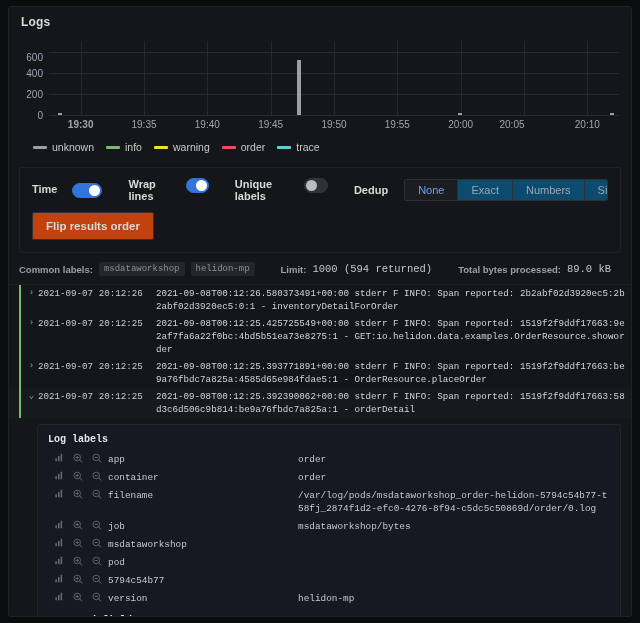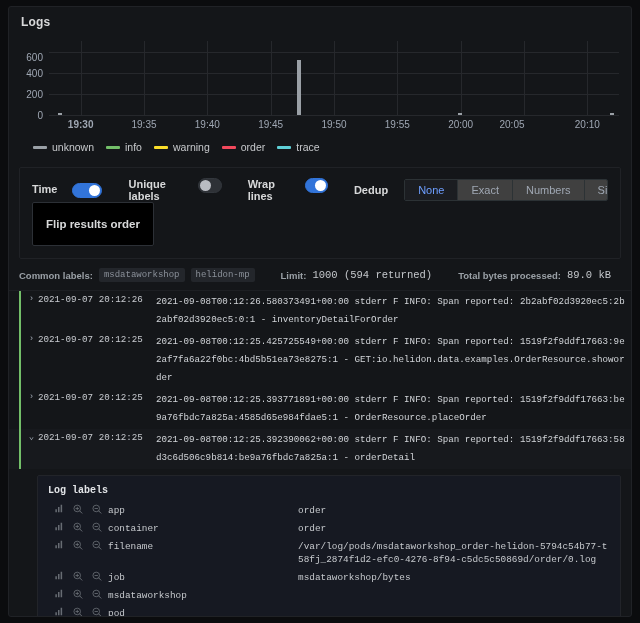--- a/index.html
+++ b/index.html
@@ -73,31 +73,32 @@
   }
   .toggle.on { background: #3274d9; border-color: #3274d9; }
   .toggle .knob {
     position: absolute; top: 1px; left: 1px;
     width: 11px; height: 11px; border-radius: 50%; background: #b9bcc2;
   }
   .toggle.on .knob { left: auto; right: 1px; background: #ffffff; }
 
   .radio-group { display: flex; border: 1px solid #2c3235; border-radius: 2px; overflow: hidden; }
   .radio-btn {
-    font-size: 11px; color: #9fa7b3; background: #404040;
+    font-size: 11px; color: #9fa7b3; background: #0c4a6e;
     padding: 4px 13px; border-right: 1px solid #2c3235;
   }
   .radio-btn:last-child { border-right: none; }
   .radio-btn.active { color: #6e9fff; background: #1b1d21; }
 
   .flip-btn {
+    margin-top: 10px;
     display: inline-block;
     font-size: 11.5px; font-weight: 600; color: #d8d9da;
-    background: #000000; border: 1px solid #2c3036;
-    border-radius: 2px; padding: 15px 13px;
+    background: #c2410c; border: 1px solid #2c3036;
+    border-radius: 2px; padding: 7px 13px;
   }
 
   
   .meta {
     display: flex; align-items: center; gap: 6px;
     padding: 9px 10px 8px 10px;
     font-size: 9.5px; color: #8e9297;
     border-bottom: 1px solid #1d1f23;
   }
   .meta-strong { font-weight: 600; color: #9aa0a6; }
@@ -115,21 +116,21 @@
   .log-accent {
     position: absolute; left: 10px; top: 0; bottom: 0; width: 2px; background: #73bf69;
   }
   .log-caret {
     width: 13px; flex: 0 0 13px; margin-left: 16px;
     color: #9fa7b3; font-size: 9px; line-height: 13px; text-align: center;
   }
   .log-ts {
     flex: 0 0 118px; color: #c9ccd1; line-height: 13px; white-space: nowrap;
   }
-  .log-body { flex: 1; color: #d2d5d9; line-height: 18px; word-break: break-all; padding-right: 6px; }
+  .log-body { flex: 1; color: #d2d5d9; line-height: 13px; word-break: break-all; padding-right: 6px; }
   .log-row.expanded { background: #17191d; }
 
   
   .detail {
     margin: 6px 10px 0 28px;
     border: 1px solid #222429;
     border-radius: 2px;
     background: #161922;
     padding: 9px 10px 8px 10px;
   }
@@ -222,28 +223,28 @@
 
   <div class="options">
     <div class="options-row">
       <div class="opt">
         <span class="opt-label">Time</span>
         <span class="toggle on">
             <span class="knob"></span>
           </span>
       </div>
       <div class="opt">
+        <span class="opt-label">Wrap lines</span>
+        <span class="toggle on">
+            <span class="knob"></span>
+          </span>
+      </div>
+      <div class="opt">
         <span class="opt-label">Unique labels</span>
         <span class="toggle">
-            <span class="knob"></span>
-          </span>
-      </div>
-      <div class="opt">
-        <span class="opt-label">Wrap lines</span>
-        <span class="toggle on">
             <span class="knob"></span>
           </span>
       </div>
       <div class="opt" style="margin-right:16px">
         <span class="opt-label">Dedup</span>
       </div>
       <div class="radio-group" id="dedup">
           <div class="radio-btn active">None</div>
           <div class="radio-btn">Exact</div>
           <div class="radio-btn">Numbers</div>

